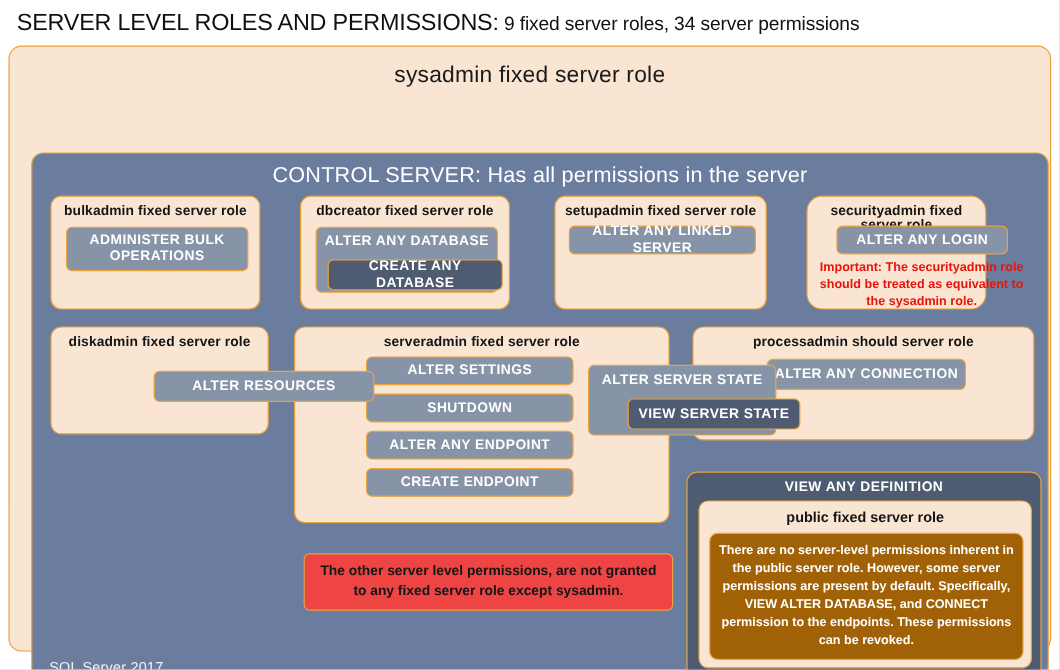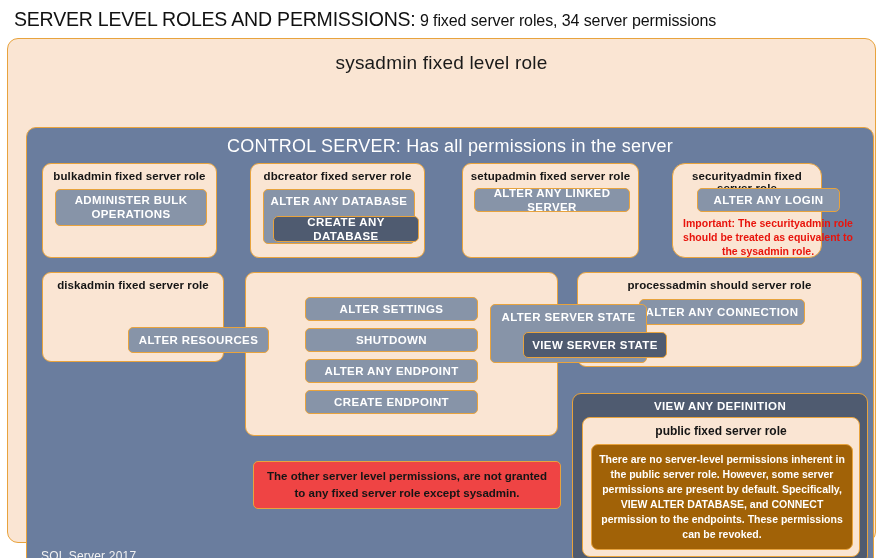--- a/index.html
+++ b/index.html
@@ -232,21 +232,21 @@
 </style>
 </head>
 <body>
 
 <div id="page-title">
   <span class="t-strong">SERVER LEVEL ROLES AND PERMISSIONS:</span><span class="t-rest"> 9 fixed server roles, 34 server permissions</span>
 </div>
 
 <div id="sysadmin-box">
 
-  <div id="sysadmin-label">sysadmin fixed level role</div>
+  <div id="sysadmin-label">sysadmin fixed server role</div>
 
   <div id="control-server-panel">
 
     <div id="control-server-label">CONTROL SERVER: Has all permissions in the server</div>
 
     <div class="role-box" style="left:15px; top:35px; width:175px; height:95px;">
       <div class="role-title">bulkadmin fixed server role</div>
       <div class="perm two-line" style="left:12px; top:25px; width:152px; height:37px; white-space:pre-line;">ADMINISTER  BULK
 OPERATIONS</div>
     </div>
@@ -268,32 +268,33 @@
       <div class="role-title">securityadmin fixed server role</div>
       <div class="perm" style="left:24px; top:24px; width:143px; height:24px;">ALTER ANY LOGIN</div>
       <div class="note-red" style="left:10px; top:52px; width:170px;">Important:  The securityadmin role should  be treated  as equivalent to the  sysadmin role.</div>
     </div>
 
     <div class="role-box" style="left:15px; top:144px; width:182px; height:90px;">
       <div class="role-title">diskadmin fixed server role</div>
     </div>
 
     <div class="role-box" style="left:218px; top:144px; width:313px; height:164px;">
+      <div class="role-title">serveradmin fixed server role</div>
       <div class="perm" style="left:59px; top:24px; width:173px; height:24px;">ALTER SETTINGS</div>
       <div class="perm" style="left:59px; top:55px; width:173px; height:24px;">SHUTDOWN</div>
       <div class="perm" style="left:59px; top:86px; width:173px; height:24px;">ALTER ANY ENDPOINT</div>
       <div class="perm" style="left:59px; top:117px; width:173px; height:24px;">CREATE  ENDPOINT</div>
     </div>
 
     <div class="role-box" style="left:550px; top:144px; width:285px; height:95px;">
       <div class="role-title">processadmin should server role</div>
       <div class="perm" style="left:61px; top:26px; width:166px; height:26px;">ALTER ANY CONNECTION</div>
     </div>
 
-    <div class="perm" style="left:101px; top:199px; width:141px; height:26px;">ALTER RESOURCES</div>
+    <div class="perm" style="left:101px; top:181px; width:184px; height:26px;">ALTER RESOURCES</div>
 
     <div class="perm" style="left:463px; top:176px; width:157px; height:59px;">
       <span style="position:absolute; top:5px; left:0; width:100%;">ALTER SERVER STATE</span>
     </div>
     <div class="perm dark" style="left:472px; top:204px; width:144px; height:26px;margin-left:24px;">VIEW SERVER STATE</div>
 
     <div class="note-box" style="left:226px; top:333px; width:308px; height:48px;">The other server level permissions,  are not granted to any fixed server role except sysadmin.</div>
 
     <div id="view-any-definition-box" style="left:545px; top:265px;">
       <div id="view-any-definition-label">VIEW ANY DEFINITION</div>

